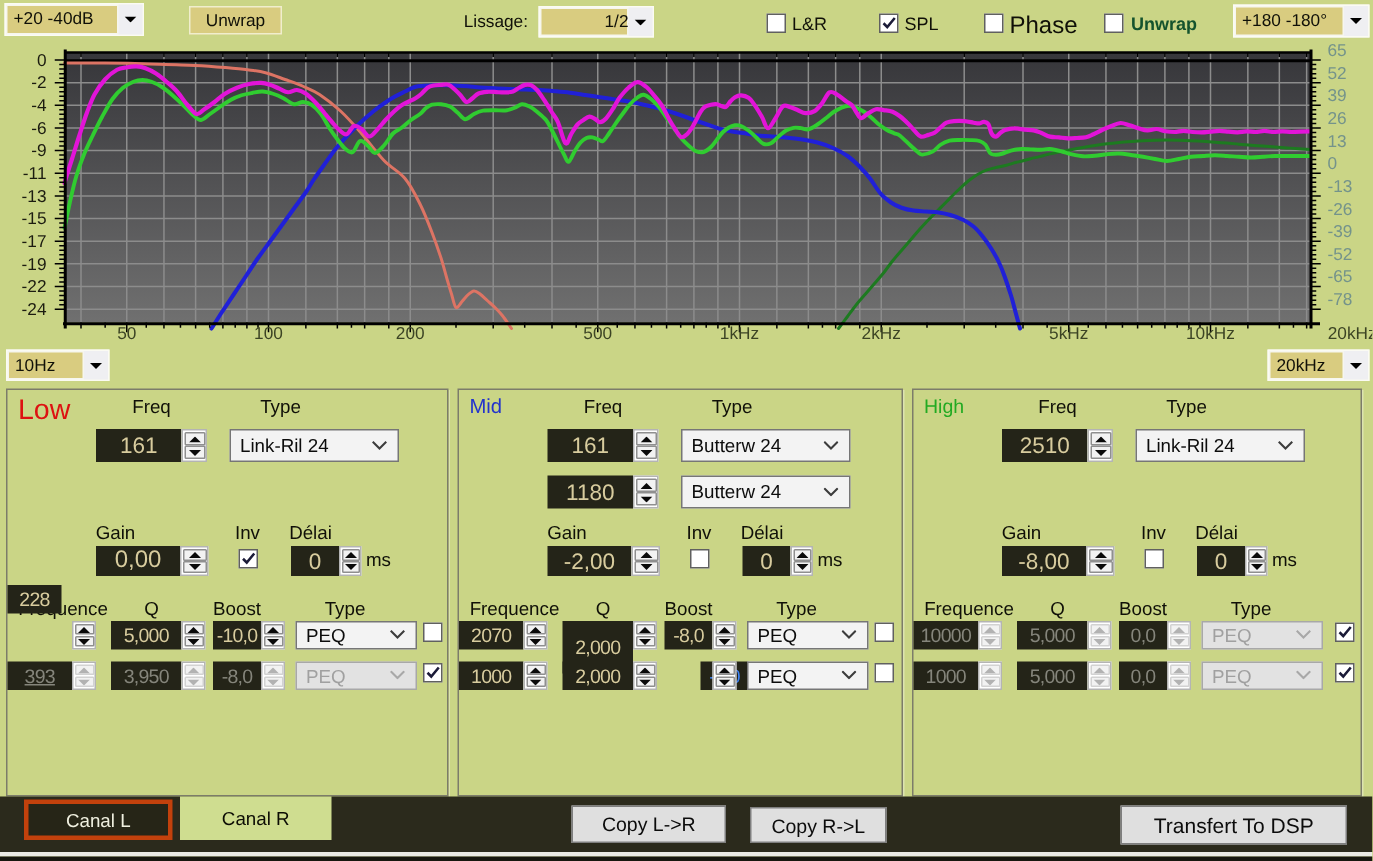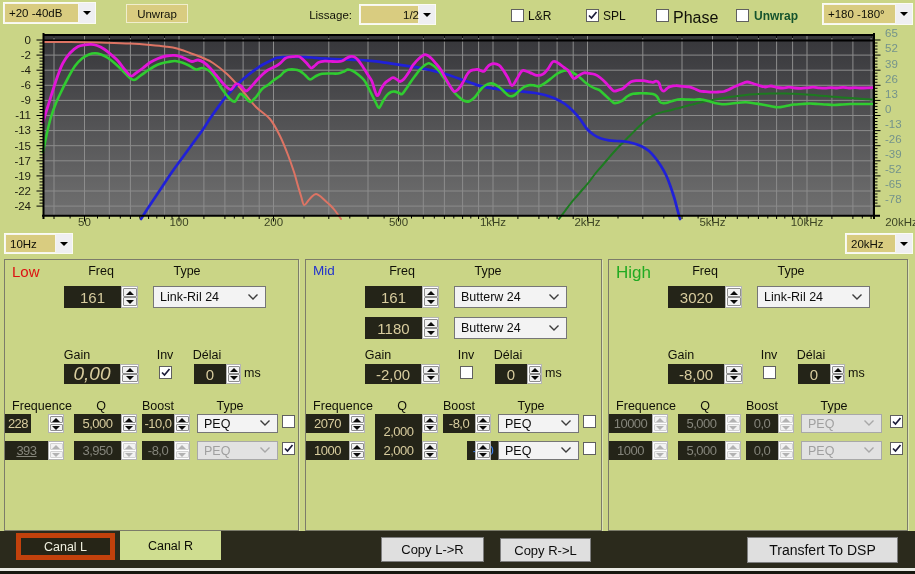--- a/index.html
+++ b/index.html
@@ -107,21 +107,21 @@
 <div style="position:absolute;left:845px;top:233px;width:68px;height:21px;background:#f6f6ee;border:1px solid #fbfbf3;">
     <div style="position:absolute;left:1px;top:1px;bottom:1px;width:48px;background:#d9cc80;"></div>
     <div style="position:absolute;left:5px;top:0;height:19px;display:flex;align-items:center;font-size:11.5px;color:#101008;white-space:nowrap;">20kHz</div>
     <div style="position:absolute;right:0px;top:0px;bottom:0px;width:16px;background:#efeff2;display:flex;align-items:center;justify-content:center;">
       <svg width="8" height="4">
         <polygon points="0,0 8,0 4,4" fill="#000"></polygon>
       </svg>
     </div>
   </div>
 <div style="position:absolute;left:4px;top:259px;width:295px;height:272px;border:1px solid #7c7c6a;box-shadow:1px 1px 0 rgba(255,255,255,0.35);"></div>
-<div style="position:absolute;left:12px;top:263px;font-size:15px;color:#dd1111;white-space:nowrap;">Low</div>
+<div style="position:absolute;left:12px;top:263px;font-size:19px;color:#dd1111;white-space:nowrap;">Low</div>
 <div style="position:absolute;left:41px;top:264px;width:120px;text-align:center;font-size:12.5px;color:#101008;white-space:nowrap;">Freq</div>
 <div style="position:absolute;left:127px;top:264px;width:120px;text-align:center;font-size:12.5px;color:#101008;white-space:nowrap;">Type</div>
 <div style="position:absolute;left:64px;top:286px;width:57px;height:22px;background:#242418;display:flex;align-items:center;justify-content:center;font-size:15px;color:#d8cc9e;">161</div>
 <div style="position:absolute;left:121px;top:286px;width:17px;height:22px;background:#fff;border:1px solid #b4b4b4;display:flex;flex-direction:column;align-items:center;justify-content:space-between;padding:1px 0;">
     <div style="width:14px;height:9px;background:#f2f2f2;border:1px solid #8f8f8f;border-radius:1px;display:flex;align-items:center;justify-content:center;">
       <svg width="8" height="4">
         <polygon points="4,0 8,4 0,4" fill="#0a0a0a"></polygon>
       </svg>
     </div>
     <div style="width:14px;height:9px;background:#f2f2f2;border:1px solid #8f8f8f;border-radius:1px;display:flex;align-items:center;justify-content:center;">
@@ -132,21 +132,21 @@
   </div>
 <div style="position:absolute;left:153px;top:286px;width:113px;height:22px;background:#f3f3f3;border:1px solid #767676;">
     <div style="position:absolute;left:6px;top:0;bottom:0;display:flex;align-items:center;font-size:12.5px;color:#0c0c0c;white-space:nowrap;">Link-Ril 24</div>
     <svg width="10" height="6" style="position:absolute;right:7px;top:7px">
       <path d="M0.5 0.5 L5 5 L9.5 0.5" stroke="#3c3c3c" stroke-width="1.4" fill="none"></path>
     </svg>
   </div>
 <div style="position:absolute;left:17px;top:348px;width:120px;text-align:center;font-size:12.5px;color:#101008;white-space:nowrap;">Gain</div>
 <div style="position:absolute;left:105px;top:348px;width:120px;text-align:center;font-size:12.5px;color:#101008;white-space:nowrap;">Inv</div>
 <div style="position:absolute;left:147px;top:348px;width:120px;text-align:center;font-size:12.5px;color:#101008;white-space:nowrap;">Délai</div>
-<div style="position:absolute;left:64px;top:364px;width:56px;height:20px;background:#242418;display:flex;align-items:center;justify-content:center;font-size:19px;color:#d8cc9e;font-style:italic;">0,00</div>
+<div style="position:absolute;left:64px;top:364px;width:56px;height:20px;background:#242418;display:flex;align-items:center;justify-content:center;font-size:16px;color:#d8cc9e;">0,00</div>
 <div style="position:absolute;left:120px;top:364px;width:19px;height:20px;background:#fff;border:1px solid #b4b4b4;display:flex;flex-direction:column;align-items:center;justify-content:space-between;padding:1px 0;">
     <div style="width:16px;height:8px;background:#f2f2f2;border:1px solid #8f8f8f;border-radius:1px;display:flex;align-items:center;justify-content:center;">
       <svg width="8" height="4">
         <polygon points="4,0 8,4 0,4" fill="#0a0a0a"></polygon>
       </svg>
     </div>
     <div style="width:16px;height:8px;background:#f2f2f2;border:1px solid #8f8f8f;border-radius:1px;display:flex;align-items:center;justify-content:center;">
       <svg width="8" height="4">
         <polygon points="0,0 8,0 4,4" fill="#0a0a0a"></polygon>
       </svg>
@@ -168,21 +168,21 @@
       <svg width="8" height="4">
         <polygon points="0,0 8,0 4,4" fill="#0a0a0a"></polygon>
       </svg>
     </div>
   </div>
 <div style="position:absolute;left:244px;top:366px;font-size:12.5px;color:#101008;white-space:nowrap;">ms</div>
 <div style="position:absolute;left:-18px;top:399px;width:120px;text-align:center;font-size:12.5px;color:#101008;white-space:nowrap;">Frequence</div>
 <div style="position:absolute;left:41px;top:399px;width:120px;text-align:center;font-size:12.5px;color:#101008;white-space:nowrap;">Q</div>
 <div style="position:absolute;left:98px;top:399px;width:120px;text-align:center;font-size:12.5px;color:#101008;white-space:nowrap;">Boost</div>
 <div style="position:absolute;left:170px;top:399px;width:120px;text-align:center;font-size:12.5px;color:#101008;white-space:nowrap;">Type</div>
-<div style="position:absolute;left:5px;top:414px;width:26px;height:19px;background:#242418;display:flex;align-items:center;justify-content:center;font-size:13px;letter-spacing:-0.5px;color:#d8cc9e;">228</div>
+<div style="position:absolute;left:5px;top:390px;width:36px;height:19px;background:#242418;display:flex;align-items:center;justify-content:center;font-size:13px;letter-spacing:-0.5px;color:#d8cc9e;">228</div>
 <div style="position:absolute;left:48px;top:414px;width:16px;height:19px;background:#fff;border:1px solid #b4b4b4;display:flex;flex-direction:column;align-items:center;justify-content:space-between;padding:1px 0;">
     <div style="width:13px;height:7px;background:#f2f2f2;border:1px solid #8f8f8f;border-radius:1px;display:flex;align-items:center;justify-content:center;">
       <svg width="8" height="4">
         <polygon points="4,0 8,4 0,4" fill="#0a0a0a"></polygon>
       </svg>
     </div>
     <div style="width:13px;height:7px;background:#f2f2f2;border:1px solid #8f8f8f;border-radius:1px;display:flex;align-items:center;justify-content:center;">
       <svg width="8" height="4">
         <polygon points="0,0 8,0 4,4" fill="#0a0a0a"></polygon>
       </svg>
@@ -434,24 +434,24 @@
     </div>
   </div>
 <div style="position:absolute;left:498px;top:441px;width:81px;height:19px;background:#f3f3f3;border:1px solid #767676;">
     <div style="position:absolute;left:6px;top:0;bottom:0;display:flex;align-items:center;font-size:12.5px;color:#0c0c0c;white-space:nowrap;">PEQ</div>
     <svg width="10" height="6" style="position:absolute;right:7px;top:5px">
       <path d="M0.5 0.5 L5 5 L9.5 0.5" stroke="#3c3c3c" stroke-width="1.4" fill="none"></path>
     </svg>
   </div>
 <div style="position:absolute;left:583px;top:442px;width:13px;height:13px;background:#fff;border:1px solid #606060;"></div>
 <div style="position:absolute;left:608px;top:259px;width:300px;height:272px;border:1px solid #7c7c6a;box-shadow:1px 1px 0 rgba(255,255,255,0.35);"></div>
-<div style="position:absolute;left:616px;top:263px;font-size:17px;color:#22aa22;white-space:nowrap;">High</div>
+<div style="position:absolute;left:616px;top:263px;font-size:13px;color:#22aa22;white-space:nowrap;">High</div>
 <div style="position:absolute;left:645px;top:264px;width:120px;text-align:center;font-size:12.5px;color:#101008;white-space:nowrap;">Freq</div>
 <div style="position:absolute;left:731px;top:264px;width:120px;text-align:center;font-size:12.5px;color:#101008;white-space:nowrap;">Type</div>
-<div style="position:absolute;left:668px;top:286px;width:57px;height:22px;background:#242418;display:flex;align-items:center;justify-content:center;font-size:15px;color:#d8cc9e;">3020</div>
+<div style="position:absolute;left:668px;top:286px;width:57px;height:22px;background:#242418;display:flex;align-items:center;justify-content:center;font-size:15px;color:#d8cc9e;">2510</div>
 <div style="position:absolute;left:725px;top:286px;width:17px;height:22px;background:#fff;border:1px solid #b4b4b4;display:flex;flex-direction:column;align-items:center;justify-content:space-between;padding:1px 0;">
     <div style="width:14px;height:9px;background:#f2f2f2;border:1px solid #8f8f8f;border-radius:1px;display:flex;align-items:center;justify-content:center;">
       <svg width="8" height="4">
         <polygon points="4,0 8,4 0,4" fill="#0a0a0a"></polygon>
       </svg>
     </div>
     <div style="width:14px;height:9px;background:#f2f2f2;border:1px solid #8f8f8f;border-radius:1px;display:flex;align-items:center;justify-content:center;">
       <svg width="8" height="4">
         <polygon points="0,0 8,0 4,4" fill="#0a0a0a"></polygon>
       </svg>
@@ -594,16 +594,16 @@
     </svg>
   </div>
 <div style="position:absolute;left:890px;top:442px;width:13px;height:13px;background:#fff;border:1px solid #606060;">
     <svg width="11" height="11" style="position:absolute;left:0;top:0">
       <path d="M2 5.5 L4.5 8 L9.5 2" stroke="#1b1b38" stroke-width="1.7" fill="none"></path>
     </svg>
   </div>
 <div style="position:absolute;left:0;top:531px;width:915px;height:37px;background:#2b2a1c;"></div>
 <div style="position:absolute;left:0;top:568px;width:915px;height:3px;background:#eaeae4;"></div>
 <div style="position:absolute;left:0;top:571px;width:915px;height:3px;background:#17170f;"></div>
-<div style="position:absolute;left:16px;top:533px;width:99px;height:27px;background:#262517;border:5px solid #c2410c;display:flex;align-items:center;justify-content:center;font-size:12.5px;color:#f0f0e0;">Canal L</div>
+<div style="position:absolute;left:16px;top:533px;width:99px;height:27px;background:#262517;border:3px solid #c2410c;display:flex;align-items:center;justify-content:center;font-size:12.5px;color:#f0f0e0;">Canal L</div>
 <div style="position:absolute;left:120px;top:531px;width:101px;height:29px;background:#cfdd90;display:flex;align-items:center;justify-content:center;font-size:12.5px;color:#0c0c04;">Canal R</div>
 <div style="position:absolute;left:381px;top:537px;width:103px;height:25px;background:#dfdfdf;border:1px solid #7e7e7e;display:flex;align-items:center;justify-content:center;font-size:13px;color:#0c0c0c;">Copy L-&gt;R</div>
 <div style="position:absolute;left:500px;top:538px;width:91px;height:24px;background:#dfdfdf;border:1px solid #7e7e7e;display:flex;align-items:center;justify-content:center;font-size:13px;color:#0c0c0c;">Copy R-&gt;L</div>
 <div style="position:absolute;left:747px;top:537px;width:151px;height:26px;background:#dfdfdf;border:1px solid #7e7e7e;display:flex;align-items:center;justify-content:center;font-size:14px;color:#0c0c0c;">Transfert To DSP</div>
 </body></html>

